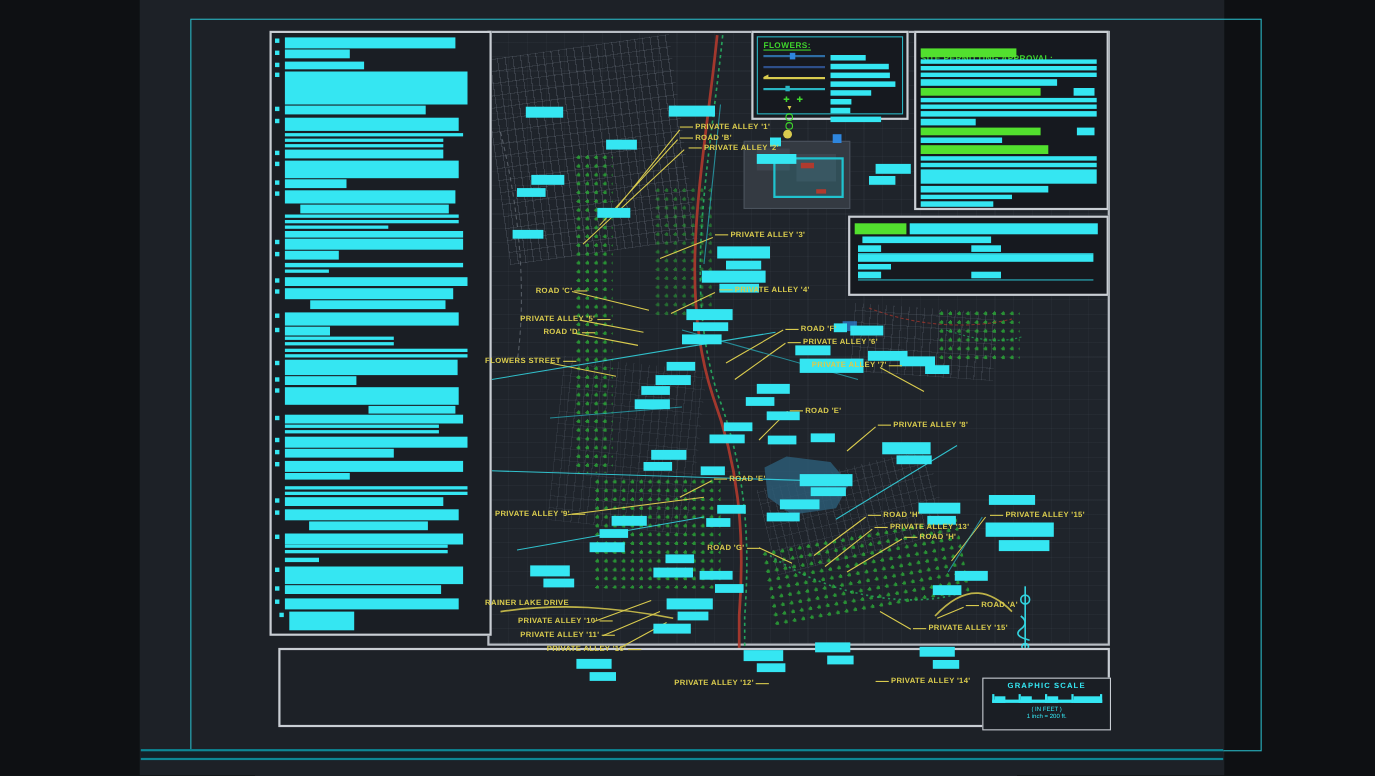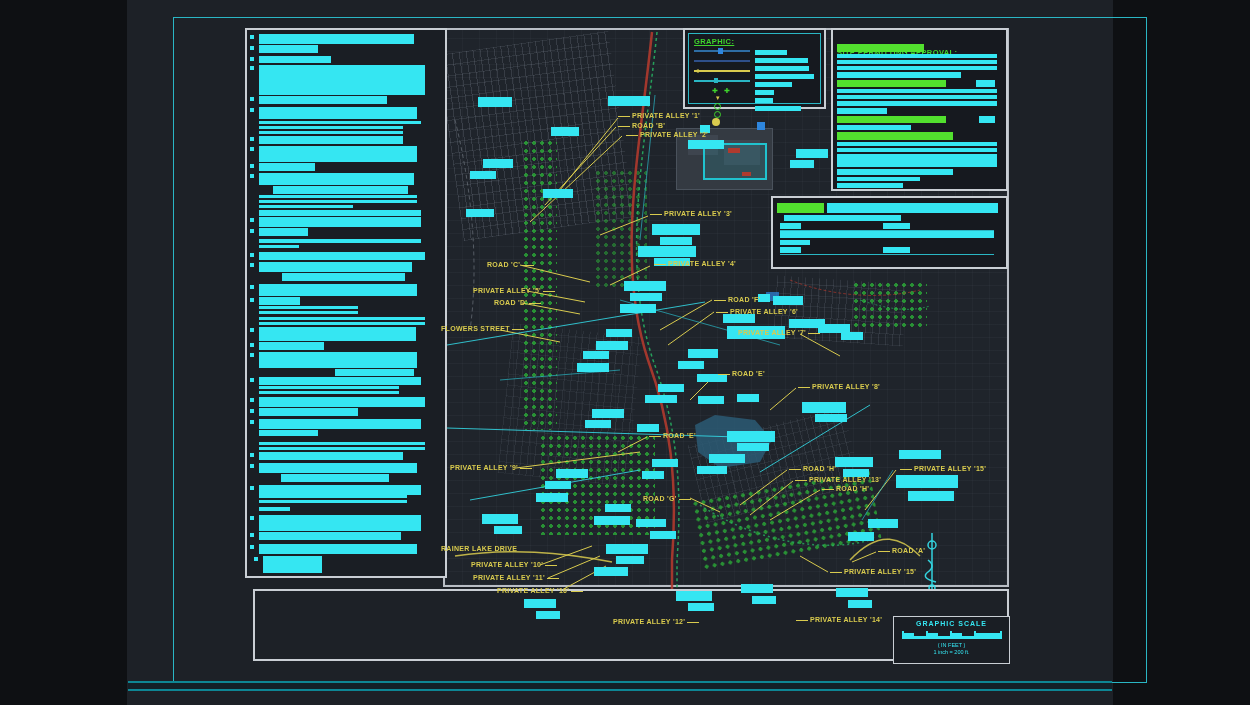--- a/index.html
+++ b/index.html
@@ -233,21 +233,21 @@
         <div class="nbar" style="top: 522px; left: 2%; width: 33%; height: 17px;">
           <div class="nbul" style="top: 1px;"></div>
         </div>
       </div>
   </div>
 
   <div class="wbox" id="bottom-box"></div>
 
   <div class="wbox" id="legend-box">
     <div id="legend-inner">
-      <div id="legend-title" class="gtitle">GRAPHIC:</div>
+      <div id="legend-title" class="gtitle">FLOWERS:</div>
       <div id="legend-syms">
         <div class="lsym" style="border-top:2px solid #2e6da4;">
             <span style="position:absolute;left:24px;top:-4px;width:5px;height:6px;background:#2e86de;"></span>
           </div>
         <div class="lsym" style="border-top:2px solid #2e4f8a;"></div>
         <div class="lsym" style="border-top:2px solid #d9cb4e;">
             <span style="position:absolute;left:-1px;top:-5px;color:#d9cb4e;font-size:7px;">◄</span>
           </div>
         <div class="lsym" style="border-top:2px solid #2ab6c4;">
             <span style="position:absolute;left:20px;top:-4px;width:4px;height:5px;background:#2ab6c4;"></span>

